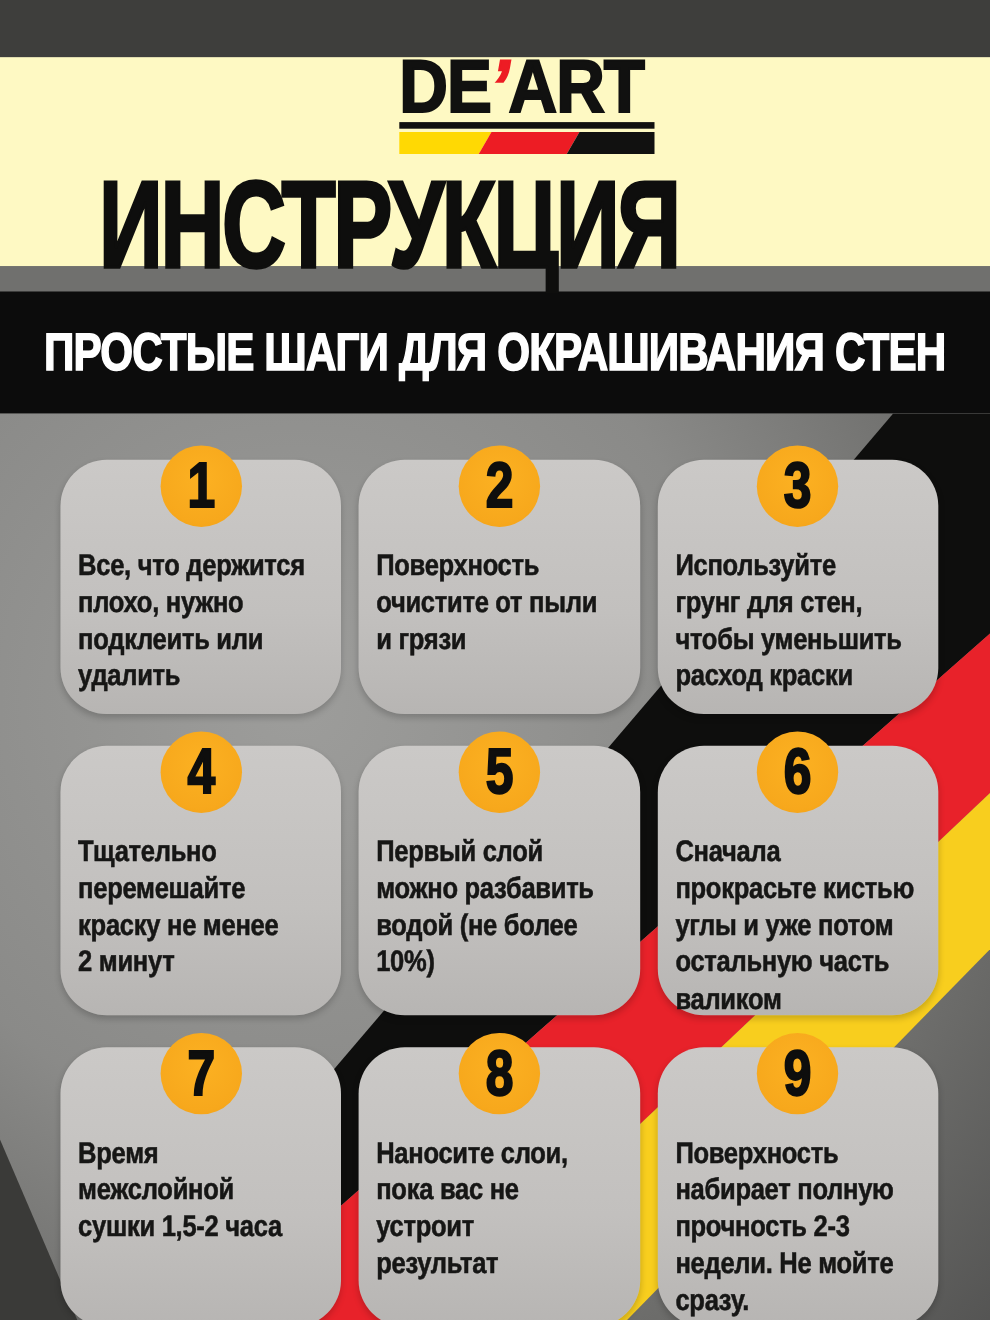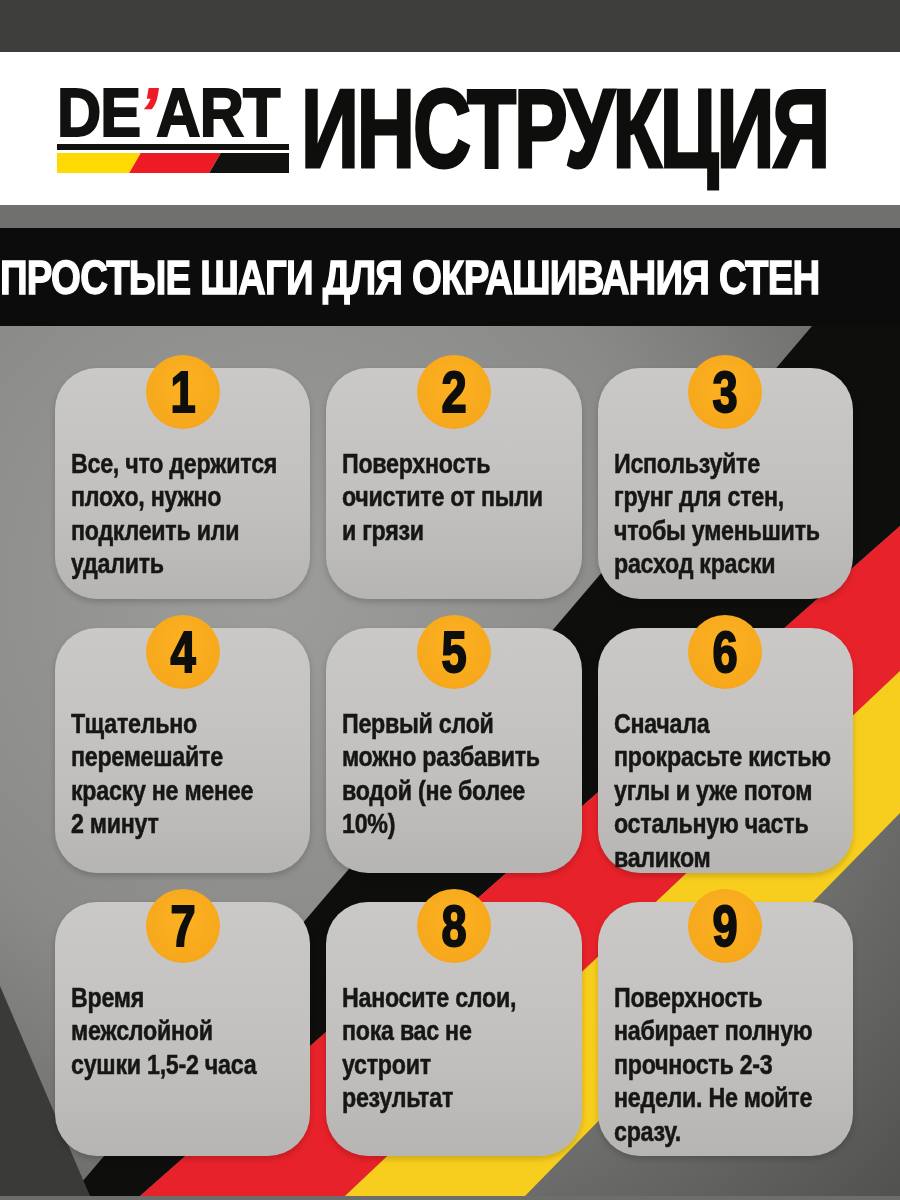--- a/index.html
+++ b/index.html
@@ -3,23 +3,23 @@
 <meta charset="utf-8">
 <style>
   * { margin:0; padding:0; box-sizing:border-box; }
   html,body { width:900px; height:1200px; }
   body { font-family:"Liberation Sans","DejaVu Sans",sans-serif; overflow:hidden; }
 
   .poster { position:relative; width:900px; height:1200px; background:#6d6d6b; overflow:hidden; }
 
   
   .top-bar  { height:52px; background:#3e3e3c; }
-  .header   { height:153px; background:#ffffff; display:flex; align-items:center; }
+  .header   { height:190px; background:#fef9c3; display:flex; align-items:center;flex-direction:column; }
   .divider  { height:23px; background:#70706e; }
-  .banner   { height:98px; background:#0c0c0c; display:flex; align-items:center; }
+  .banner   { height:111px; background:#0c0c0c; display:flex; align-items:center; padding-left:40px; }
   .banner span {
       color:#ffffff; font-weight:700; font-size:48px; letter-spacing:-1px;
       -webkit-text-stroke:1.4px #ffffff; white-space:nowrap;
       display:inline-block; transform:scaleX(0.8); transform-origin:left center;
   }
 
   
   .logo { margin-left:57px; width:232px; flex:0 0 auto; }
   .logo-text {
       font-weight:700; font-size:68px; color:#111110; letter-spacing:-1px;

